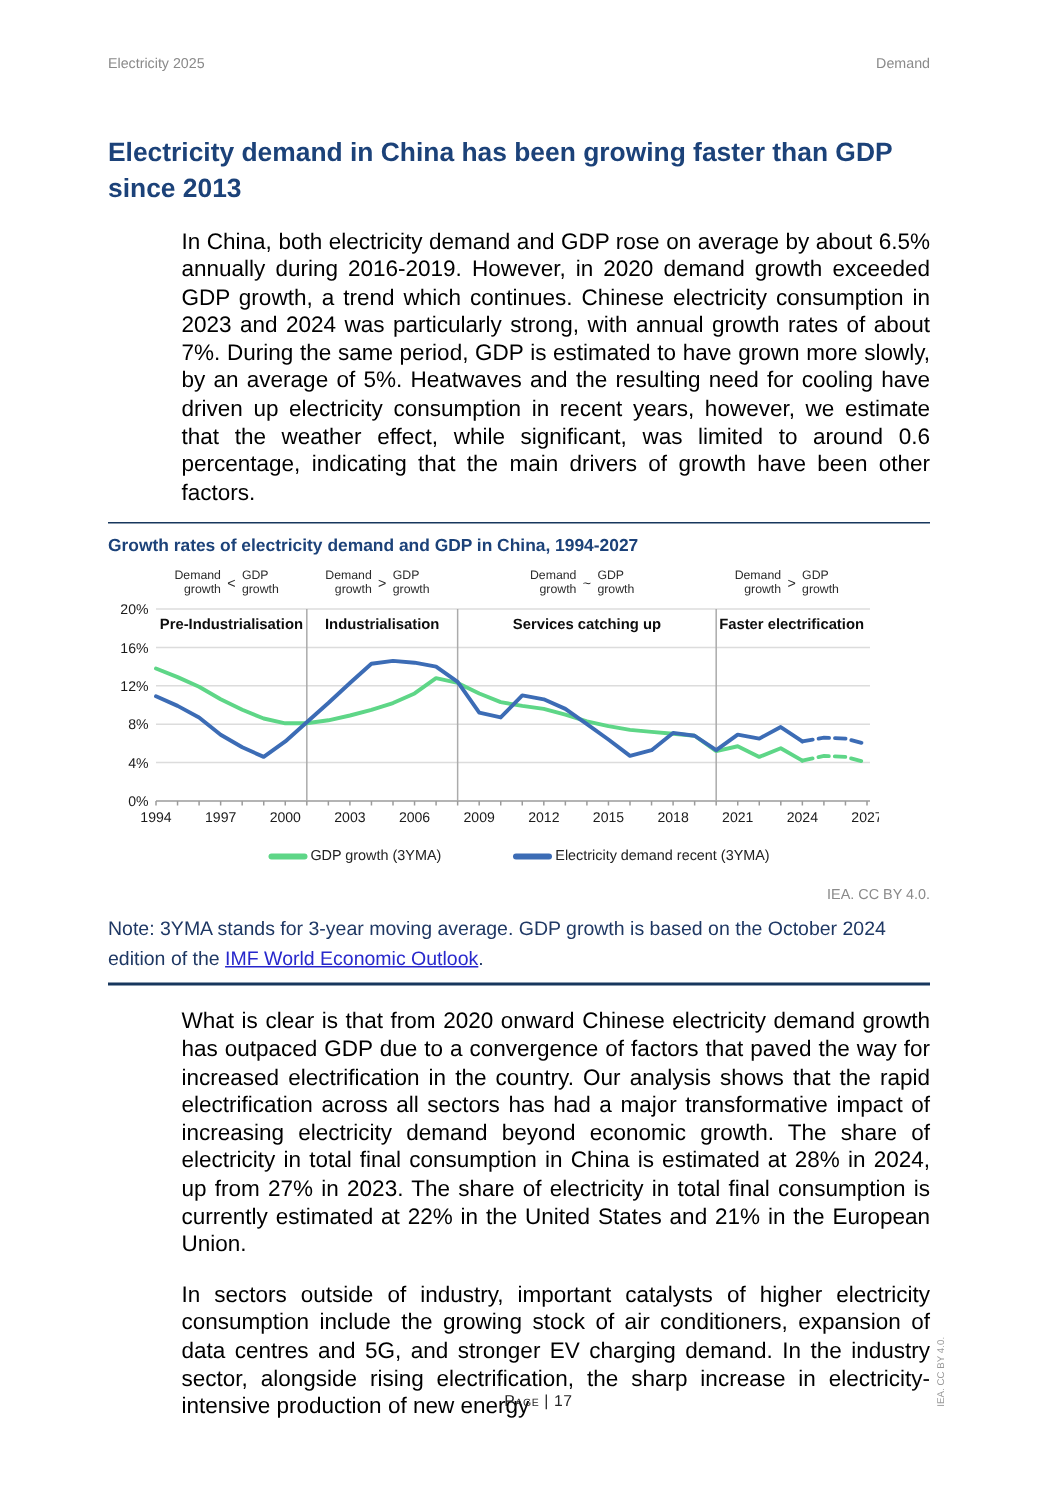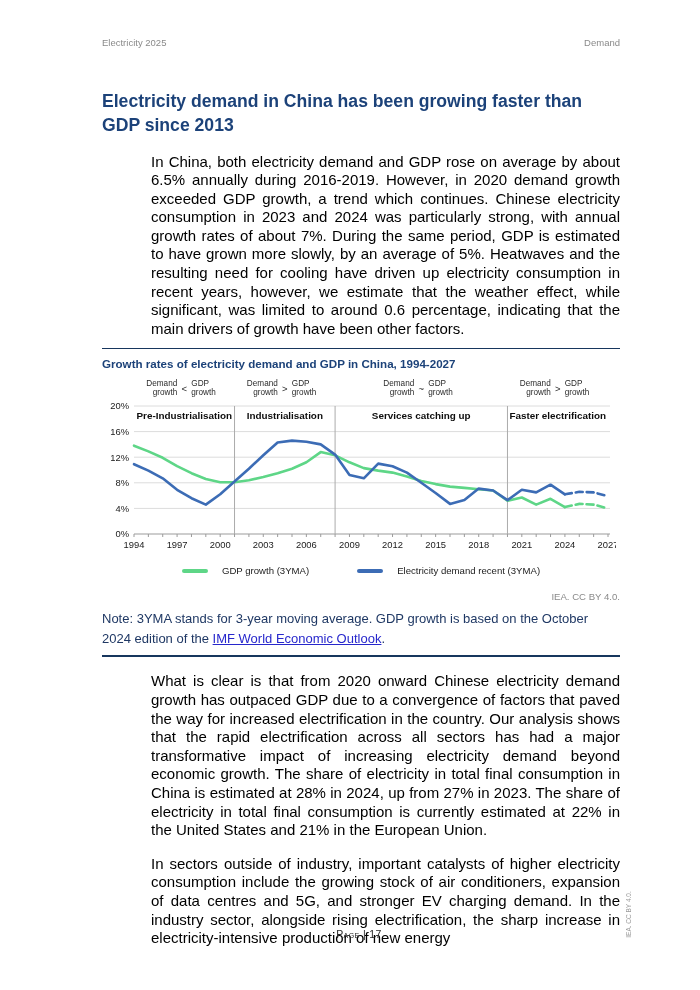--- a/index.html
+++ b/index.html
@@ -1,29 +1,29 @@
 <!DOCTYPE html>
 <html><head>
 <meta charset="utf-8">
 <style>
   html,body{margin:0;padding:0;background:#fff;}
   .page{
     position:relative;width:700px;height:990px;background:#fff;overflow:hidden;
     font-family:"Liberation Sans",sans-serif;color:#000;box-sizing:border-box;
-    padding:37px 80px 0 102px;
+    padding:37px 80px 0 72px;
   }
   .header{display:flex;justify-content:space-between;font-size:9.5px;color:#8a8a8a;}
   .title{font-size:17.6px;line-height:1.35;color:#1c4279;font-weight:bold;margin:42px 0 0 0;}
   .body-par{font-size:15px;line-height:18.6px;text-align:justify;margin:15px 0 0 49px;}
   .figure{margin-top:10px;}
   .rule-top{border:none;border-top:1.6px solid #17365d;margin:0 0 8px 0;}
   .fig-title{font-size:11.6px;color:#1c4279;font-weight:bold;margin:0 0 6px 0;}
   #chart-svg{display:block;}
   .legend{display:flex;justify-content:center;gap:48px;font-size:9.6px;color:#222;margin-top:5px;}
-  .legend-item{display:flex;align-items:center;gap:14px;justify-content:space-between;}
+  .legend-item{display:flex;align-items:center;gap:2px;justify-content:space-between;}
   .swatch{display:inline-block;width:26px;height:3.4px;border-radius:2px;background:#ccc;}
   .attribution{text-align:right;font-size:9.6px;color:#8a8a8a;margin-top:15px;}
   .note{font-size:13px;color:#1f3864;line-height:1.5;margin:7px 0 0 0;}
   .note a{color:#2727cc;}
   .rule-bottom{border:none;border-top:2.2px solid #17365d;margin:7px 0 0 0;}
   .footer{position:absolute;left:18px;right:0;top:928px;text-align:center;
     font-variant:small-caps;font-size:10.5px;color:#262626;letter-spacing:.4px;}
   .side-label{position:absolute;left:598px;top:911px;width:60px;text-align:center;
     transform:rotate(-90deg);font-size:6.5px;color:#9a9a9a;white-space:nowrap;}
   

